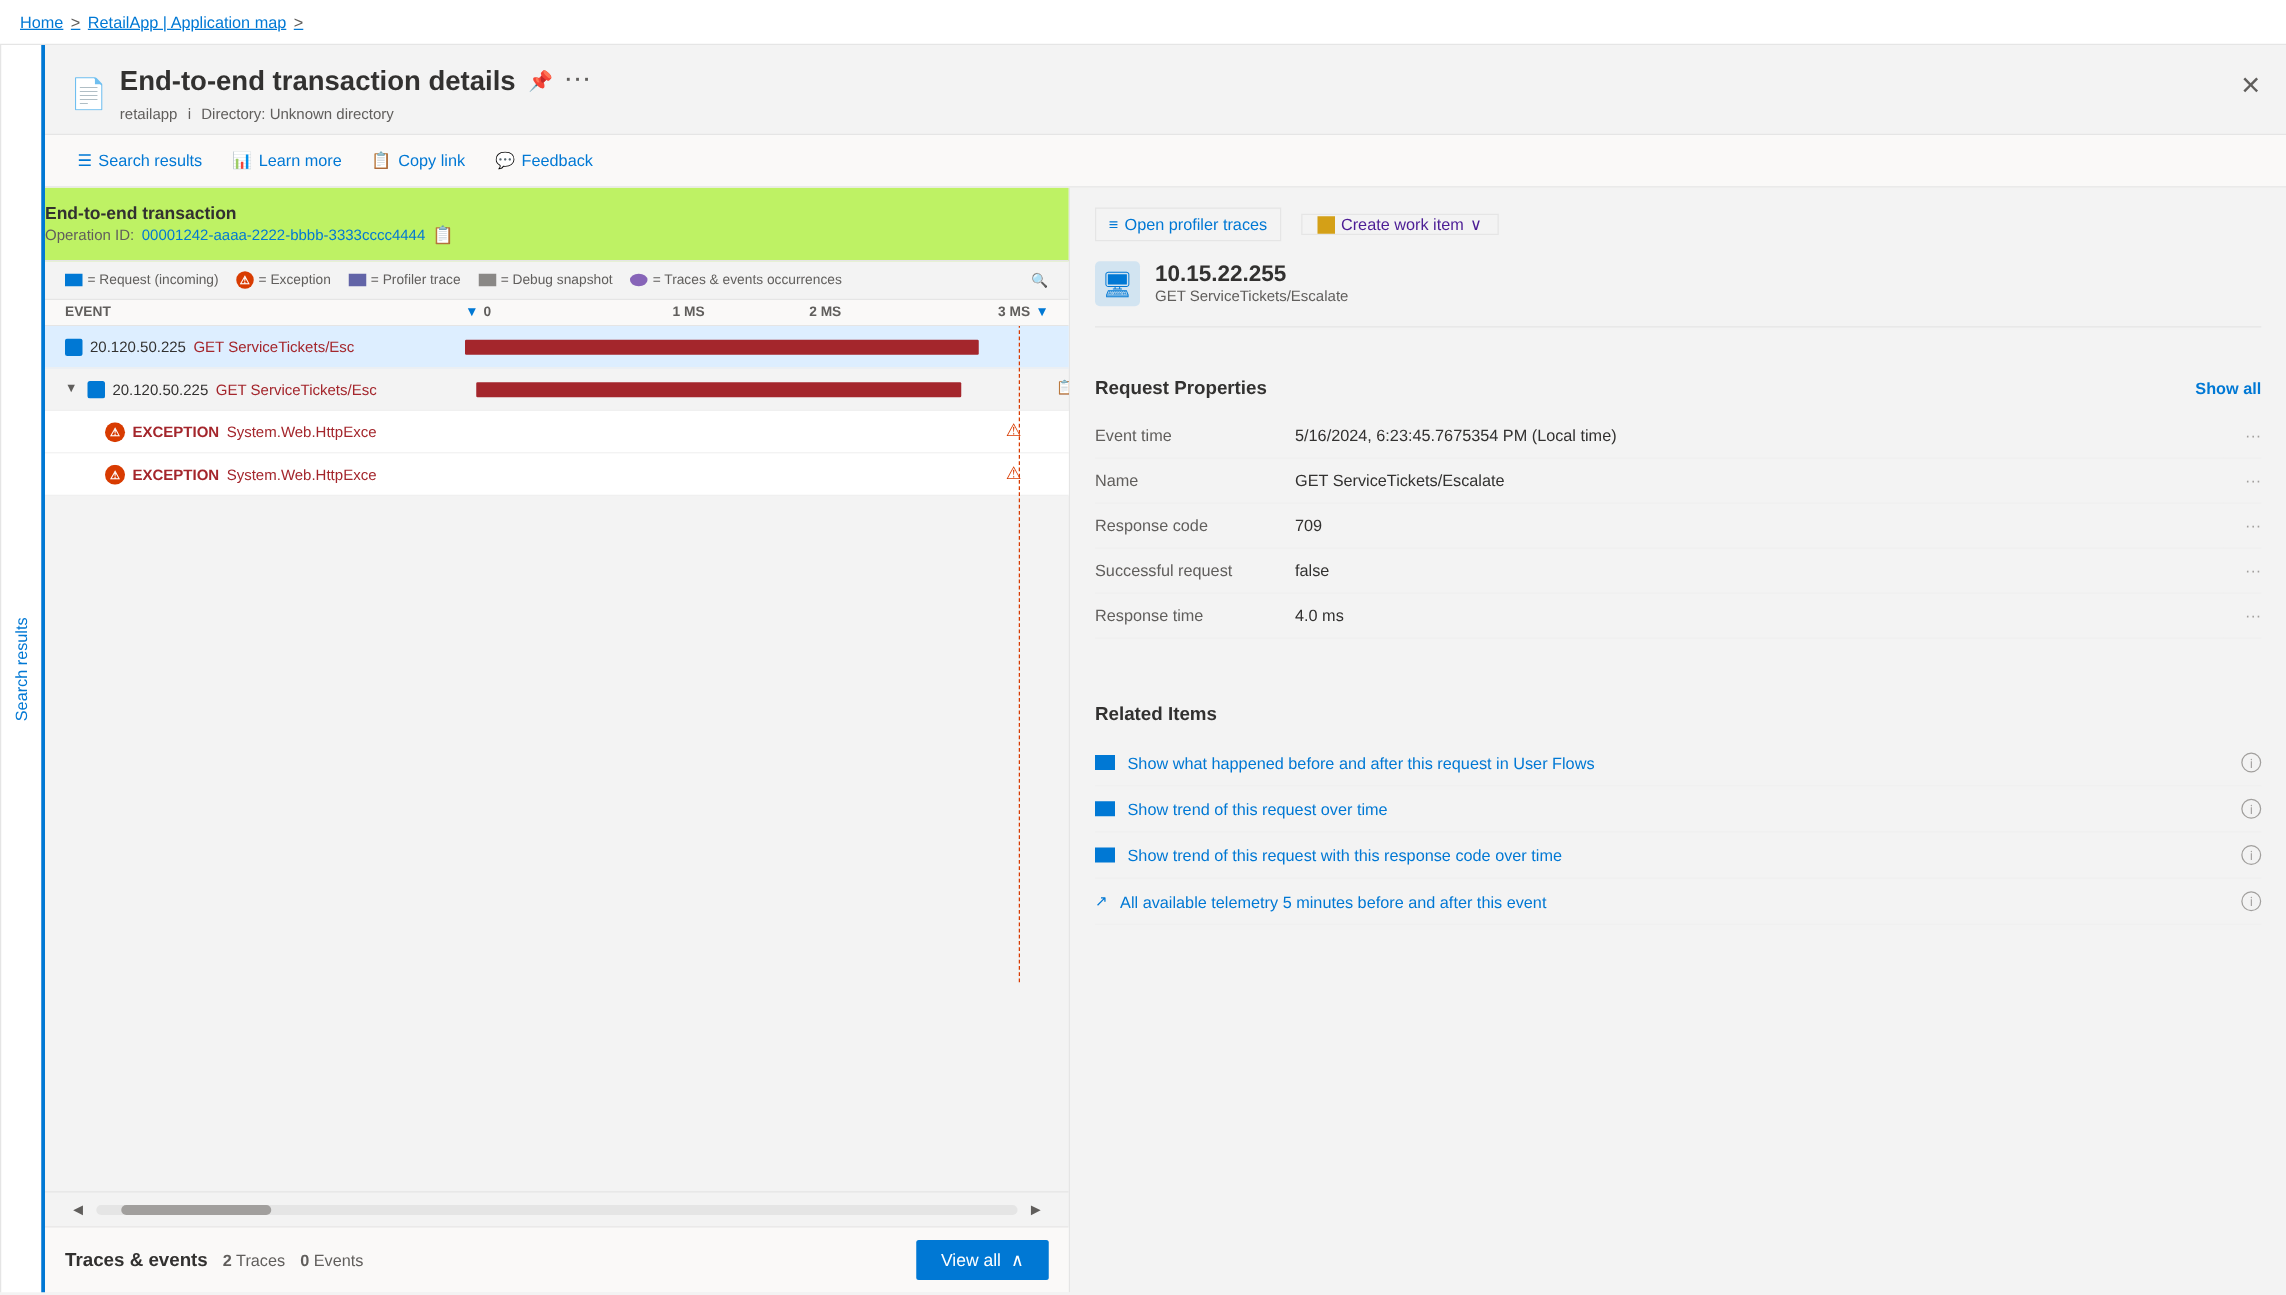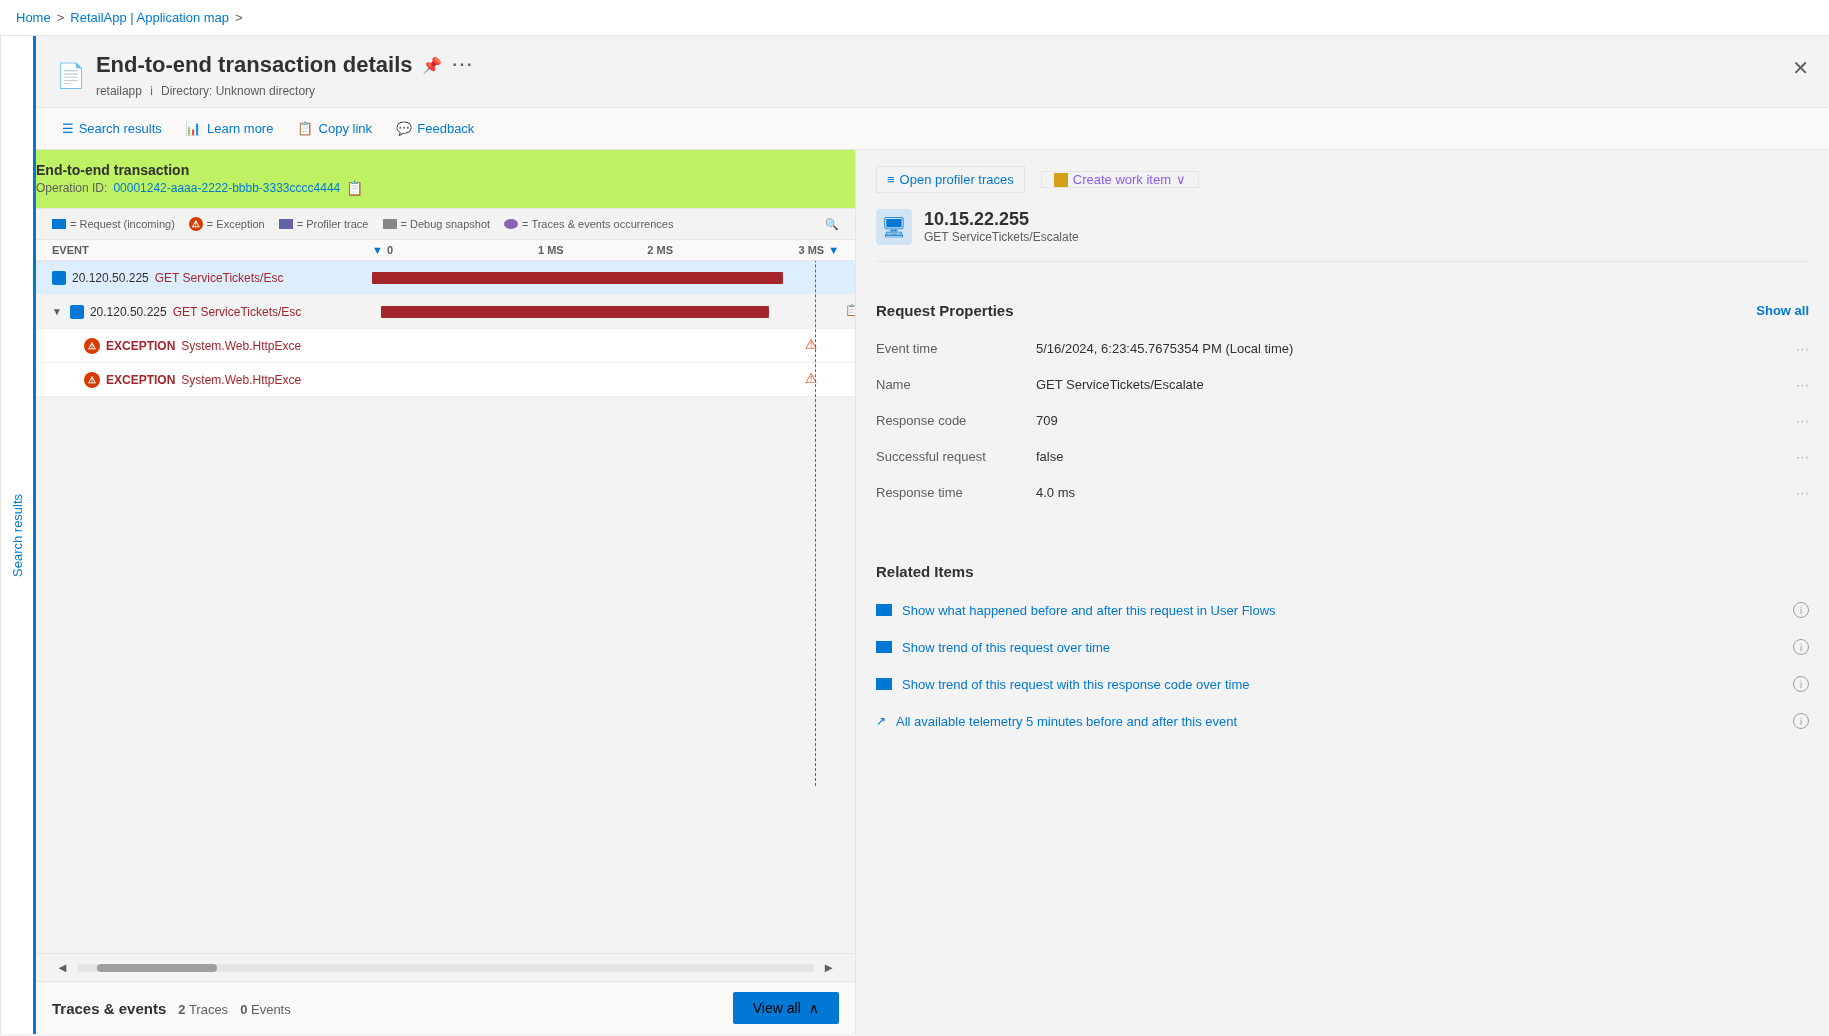--- a/index.html
+++ b/index.html
@@ -1,18 +1,18 @@
 <!DOCTYPE html>
 <html><head>
   <meta charset="utf-8">
   <style>
     * { box-sizing: border-box; margin: 0; padding: 0; }
     body { font-family: 'Segoe UI', Arial, sans-serif; font-size: 13px; color: #333; background: #f3f3f3; overflow: hidden; }
 
-    .breadcrumb { display: flex; align-items: center; padding: 10px 16px; font-size: 13px; color: #0078d4; gap: 6px; background: #fff; border-bottom: 1px solid #e5e5e5; }
+    .breadcrumb { display: flex; align-items: center; padding: 10px 16px; font-size: 13px; color: #0078d4; gap: 6px; background: #fff; border-bottom: 1px solid #e5e5e5; text-decoration: underline; }
     .breadcrumb span { color: #605e5c; }
     .breadcrumb a { color: #0078d4; text-decoration: none; }
 
     .main-container { display: flex; height: calc(100vh - 38px); }
 
     .sidebar-tab { writing-mode: vertical-rl; transform: rotate(180deg); background: #fff; border-right: 1px solid #e5e5e5; display: flex; align-items: center; justify-content: center; padding: 20px 8px; color: #0078d4; font-size: 13px; cursor: pointer; min-width: 36px; border-left: 3px solid #0078d4; }
 
     .panel-header { padding: 16px 20px 8px; border-bottom: 1px solid #e5e5e5; }
     .panel-title { font-size: 22px; font-weight: 600; color: #323130; display: flex; align-items: center; gap: 10px; }
     .panel-subtitle { font-size: 12px; color: #605e5c; margin-top: 4px; display: flex; align-items: center; gap: 8px; }
@@ -40,27 +40,27 @@
     .event-row.selected { background: #e6f2fb; }
     .event-row.exception-row { background: #fff; }
 
     .event-info { flex: 0 0 320px; display: flex; align-items: center; gap: 6px; overflow: hidden; text-align: right; }
 
     .timeline-bar-area { flex: 1; position: relative; height: 16px; }
 
     .bottom-bar { display: flex; align-items: center; justify-content: space-between; padding: 10px 16px; border-top: 1px solid #e5e5e5; background: #faf9f8; }
     .traces-label { font-size: 15px; font-weight: 700; color: #323130; }
     .traces-count { font-size: 13px; color: #605e5c; margin-left: 4px; }
-    .view-all-btn { background: #0078d4; color: #000000; border: none; padding: 8px 20px; font-size: 14px; cursor: pointer; display: flex; align-items: center; gap: 8px; border-radius: 2px; }
+    .view-all-btn { background: #0078d4; color: #ffffff; border: none; padding: 8px 20px; font-size: 14px; cursor: pointer; display: flex; align-items: center; gap: 8px; border-radius: 2px; }
 
     .right-pane { flex: 1; display: flex; flex-direction: column; overflow-y: auto; padding: 16px 20px; }
 
     .right-header { display: flex; align-items: center; gap: 16px; margin-bottom: 16px; }
     .profiler-btn { display: flex; align-items: center; gap: 5px; padding: 5px 10px; color: #0078d4; cursor: pointer; font-size: 13px; background: none; border: 1px solid #e5e5e5; }
-    .create-btn { display: flex; align-items: center; gap: 5px; padding: 0 12px; color: #8b5cf6; cursor: pointer; font-size: 13px; background: none; border: 1px solid #e5e5e5; }
+    .create-btn { display: flex; align-items: center; gap: 5px; padding: 0 12px; color: #4c1d95; cursor: pointer; font-size: 13px; background: none; border: 1px solid #e5e5e5; }
 
     .server-info { display: flex; align-items: flex-start; gap: 12px; margin-bottom: 20px; padding-bottom: 16px; border-bottom: 1px solid #e5e5e5; }
     .server-icon { width: 36px; height: 36px; background: #d2e4f1; border-radius: 4px; display: flex; align-items: center; justify-content: center; flex-shrink: 0; }
     .server-name { font-size: 18px; font-weight: 600; color: #323130; }
     .server-endpoint { font-size: 12px; color: #605e5c; }
 
     .section-title { font-size: 15px; font-weight: 600; color: #323130; margin-bottom: 12px; display: flex; justify-content: space-between; align-items: center; margin-top: 20px; }
     .show-all-link { color: #0078d4; font-size: 13px; cursor: pointer; font-weight: bold; }
 
     .props-table { width: 100%; border-collapse: collapse; margin-bottom: 24px; }

